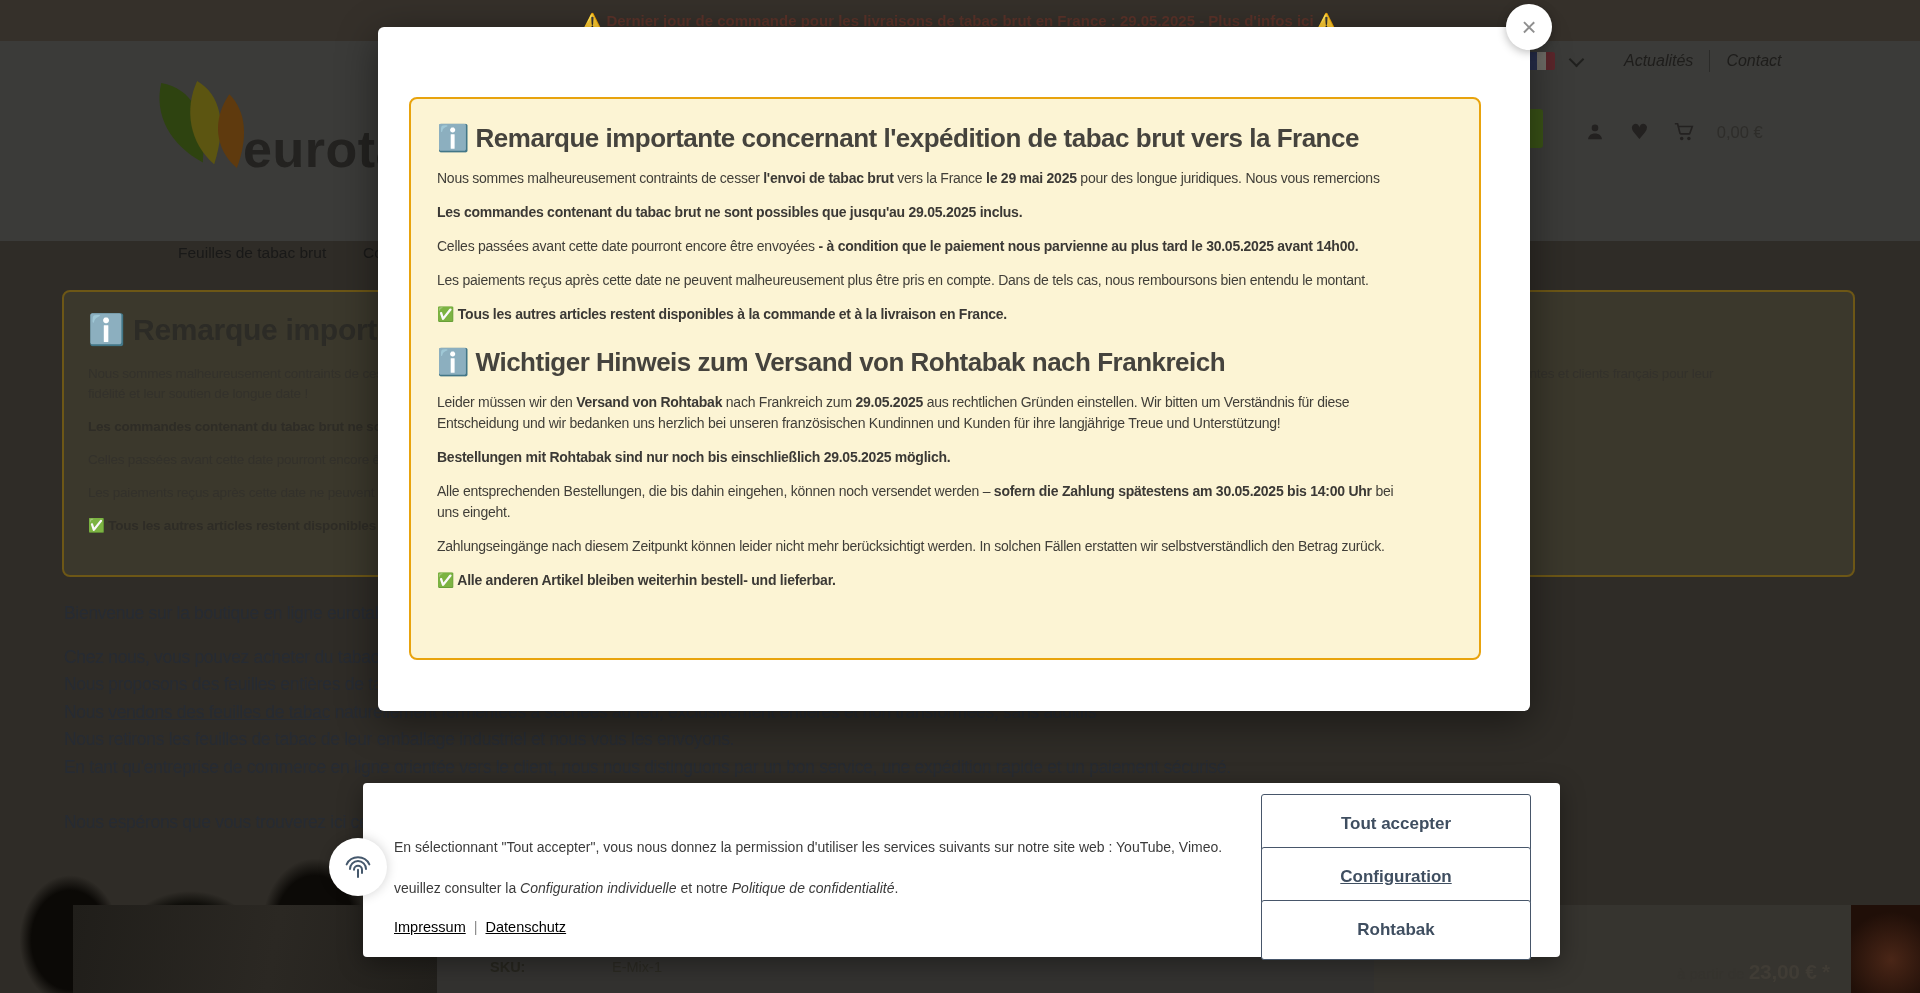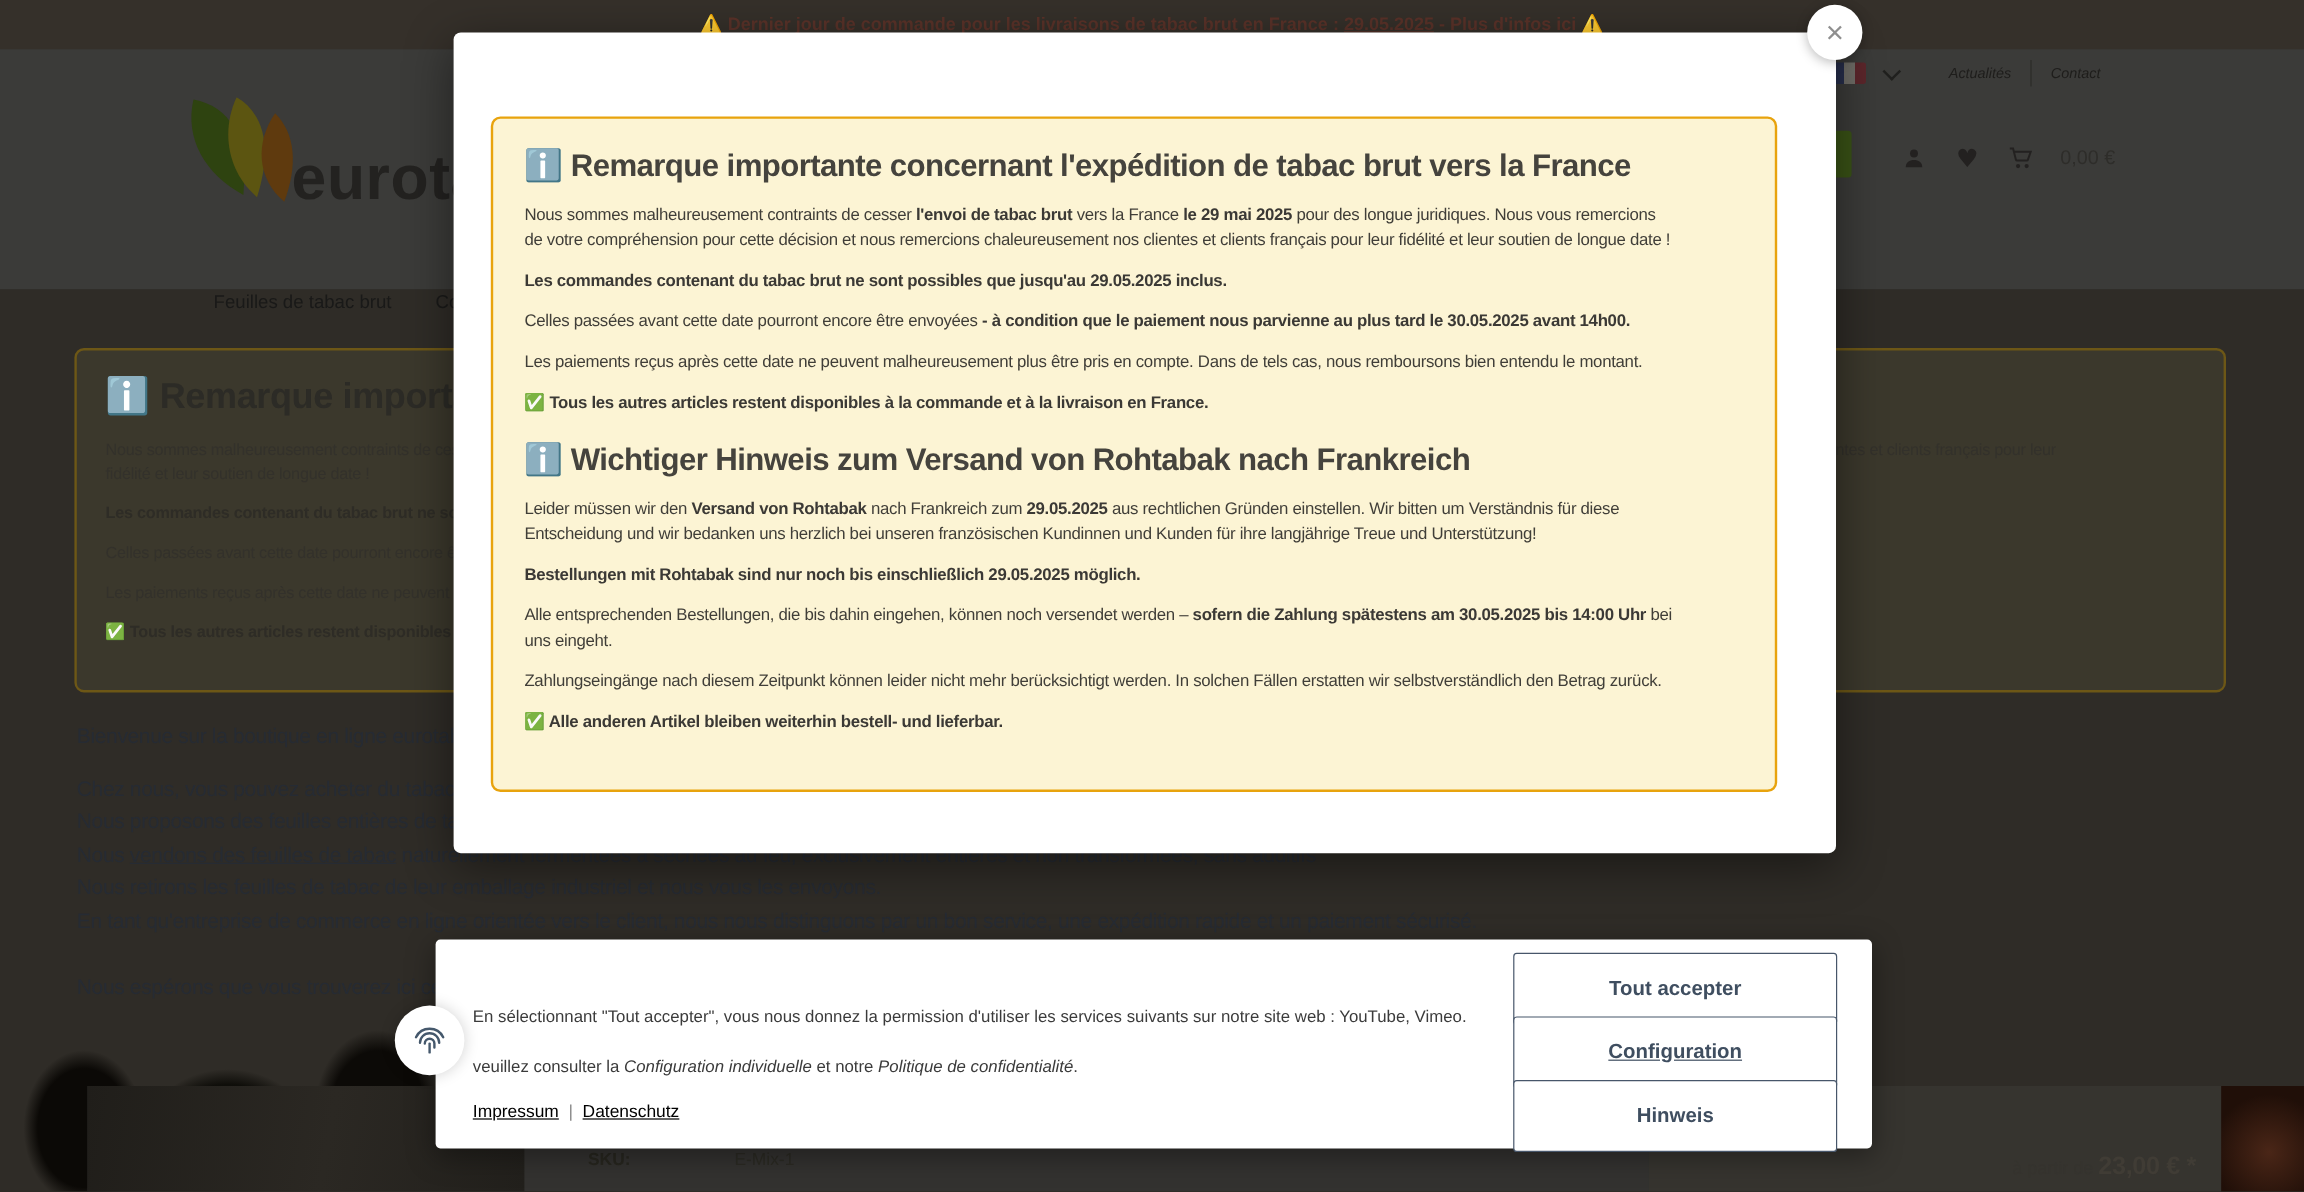--- a/index.html
+++ b/index.html
@@ -17,21 +17,21 @@
 
   .site-header{left:0;top:41px;width:1920px;height:200px;background:#3b3b39;}
   .logo{left:148px;top:40px;display:flex;align-items:flex-start;}
   .logo-text{position:absolute;left:95px;top:38px;font-size:52px;font-weight:600;
     letter-spacing:.5px;color:#232220;}
   .toprow{position:absolute;left:1528px;top:8px;height:24px;display:flex;align-items:center;}
   .flag{width:27px;height:18px;border-radius:2px;
     background:linear-gradient(90deg,#272e4b 33%,#6f6d67 33% 66%,#5b262b 66%);}
   .chev{width:9px;height:9px;border-right:2px solid #20201e;border-bottom:2px solid #20201e;
     transform:rotate(45deg);margin:-4px 0 0 16px;}
-  .toplink{font-size:12px;color:#1e1d1b;font-style:italic;}
+  .toplink{font-size:16px;color:#1e1d1b;font-style:italic;}
   .toplink.news{margin-left:42px;}
   .topdiv{width:1px;height:22px;background:#2b2b29;margin:0 16px;}
   .iconrow{position:absolute;left:1584px;top:78px;height:26px;display:flex;align-items:center;gap:24px;}
   .hicon{width:22px;height:22px;display:inline-block;}
   .heart-glyph{font-family:"DejaVu Sans",sans-serif;font-size:21px;color:#232120;line-height:22px;}
   .cart-total{font-size:16.5px;color:#2e2d2a;margin-left:-2px;}
   .search-btn{left:1444px;top:109px;width:99px;height:39px;background:#3a5316;border-radius:3px;}
   .nav-item{top:203px;font-size:15.5px;color:#191918;}
   .nav-1{left:178px;} .nav-2{left:363px;}
 
@@ -177,21 +177,21 @@
 <div class="abs p-img-left"></div>
 <span class="abs sku-label">SKU:</span>
 <span class="abs sku-value">E-Mix-1</span>
 <div class="abs price-panel"></div>
 <div class="abs price-line"><span>à partir de </span><b>23,00 € *</b></div>
 <div class="abs p-img-right"></div>
 
 <div class="abs modal">
   <div class="notice-box">
     <div class="nb-h">ℹ️ Remarque importante concernant l'expédition de tabac brut vers la France</div>
-    <p><span>Nous sommes malheureusement contraints de cesser </span><b>l'envoi de tabac brut</b><span> vers la France </span><b>le 29 mai 2025</b><span> pour des longue juridiques. Nous vous remercions</span><br><span>de votre compréhension pour cette décision et nous remercions chaleureusement nos clientes et clients français pour leur fidélité et leur soutien de longue date !</span></p>
+    <p><span>Nous sommes malheureusement contraints de cesser </span><b>l'envoi de tabac brut</b><span> vers la France </span><b>le 29 mai 2025</b><span> pour des longue juridiques. Nous vous remercions</span><br></p>
     <p><b>Les commandes contenant du tabac brut ne sont possibles que jusqu'au 29.05.2025 inclus.</b></p>
     <p><span>Celles passées avant cette date pourront encore être envoyées </span><b>- à condition que le paiement nous parvienne au plus tard le 30.05.2025 avant 14h00.</b></p>
     <p><span>Les paiements reçus après cette date ne peuvent malheureusement plus être pris en compte. Dans de tels cas, nous remboursons bien entendu le montant.</span></p>
     <p><b>✅ Tous les autres articles restent disponibles à la commande et à la livraison en France.</b></p>
     <div class="nb-h nb-h2">ℹ️ Wichtiger Hinweis zum Versand von Rohtabak nach Frankreich</div>
     <p><span>Leider müssen wir den </span><b>Versand von Rohtabak</b><span> nach Frankreich zum </span><b>29.05.2025</b><span> aus rechtlichen Gründen einstellen. Wir bitten um Verständnis für diese</span><br><span>Entscheidung und wir bedanken uns herzlich bei unseren französischen Kundinnen und Kunden für ihre langjährige Treue und Unterstützung!</span></p>
     <p><b>Bestellungen mit Rohtabak sind nur noch bis einschließlich 29.05.2025 möglich.</b></p>
     <p><span>Alle entsprechenden Bestellungen, die bis dahin eingehen, können noch versendet werden – </span><b>sofern die Zahlung spätestens am 30.05.2025 bis 14:00 Uhr</b><span> bei</span><br><span>uns eingeht.</span></p>
     <p><span>Zahlungseingänge nach diesem Zeitpunkt können leider nicht mehr berücksichtigt werden. In solchen Fällen erstatten wir selbstverständlich den Betrag zurück.</span></p>
     <p><b>✅ Alle anderen Artikel bleiben weiterhin bestell- und lieferbar.</b></p>
@@ -205,21 +205,21 @@
   <div class="ck-body">
     <span>En sélectionnant "Tout accepter", vous nous donnez la permission d'utiliser les services suivants sur notre site web : YouTube, Vimeo.</span><br>
     <br>
     <span>veuillez consulter la </span><i>Configuration individuelle</i><span> et notre </span><i>Politique de confidentialité</i><span>.</span>
   </div>
   <div class="ck-links">
     <a>Impressum</a><span class="ck-sep">|</span><a>Datenschutz</a>
   </div>
   <div class="ck-btn ck-accept">Tout accepter</div>
   <div class="ck-btn ck-config">Configuration</div>
-  <div class="ck-btn ck-reject">Hinweis</div>
+  <div class="ck-btn ck-reject">Rohtabak</div>
 </div>
 <div class="abs fp-circle">
   <svg viewBox="0 0 24 24" width="32" height="32" fill="none" stroke="#45586c" stroke-width="1.5" stroke-linecap="round">
     <path d="M3.5 10a9.5 9.5 0 0 1 17 0"></path>
     <path d="M6 13.5a6 6 0 0 1 12 0"></path>
     <path d="M9 14a3 3 0 0 1 6 0v2.5"></path>
     <path d="M12 14v5.5"></path>
   </svg>
 </div>
 

